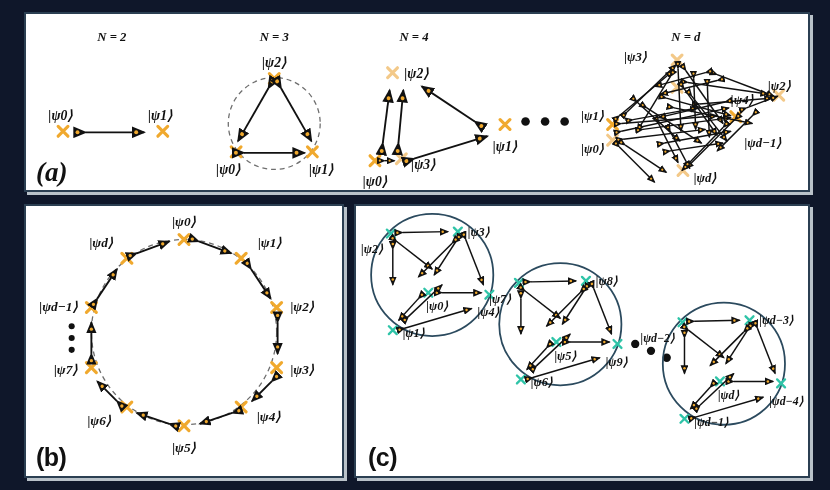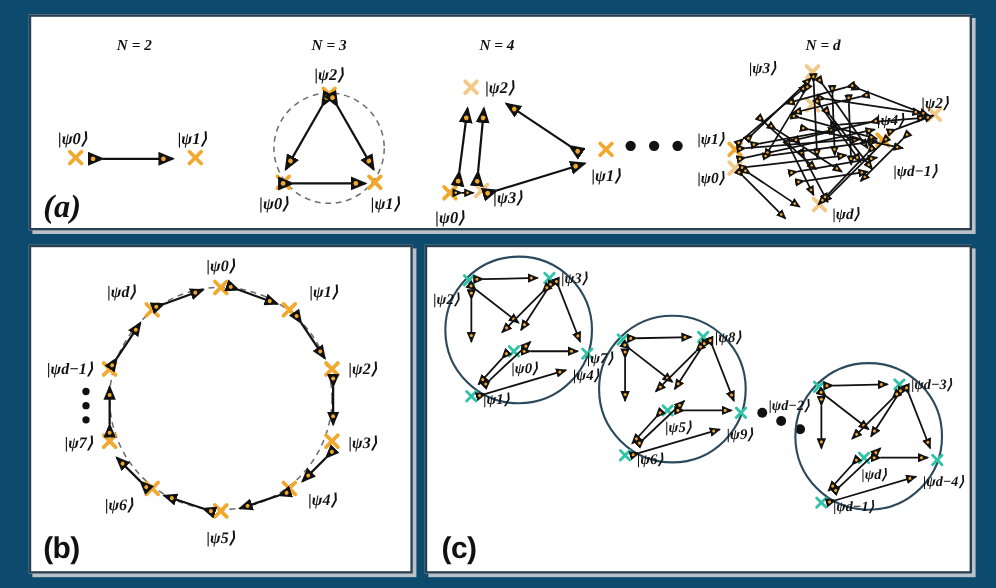--- a/index.html
+++ b/index.html
@@ -3,21 +3,21 @@
 <meta charset="utf-8">
 <style>
   html, body {
     margin: 0; padding: 0;
     background: #ffffff;
     font-family: "Liberation Serif", serif;
   }
   #figure {
     position: relative;
     width: 830px; height: 490px;
-    background: #0c4a6e;
+    background: #0f172a;
     overflow: hidden;
   }
   .panel {
     position: absolute;
     background: #ffffff;
     border: 2px solid #2b3f52;
     box-shadow: 3px 3px 0 0 #b9c2c9;
     box-sizing: border-box;
   }
   #panel-a { left: 24px;  top: 12px;  width: 786px; height: 180px; }

